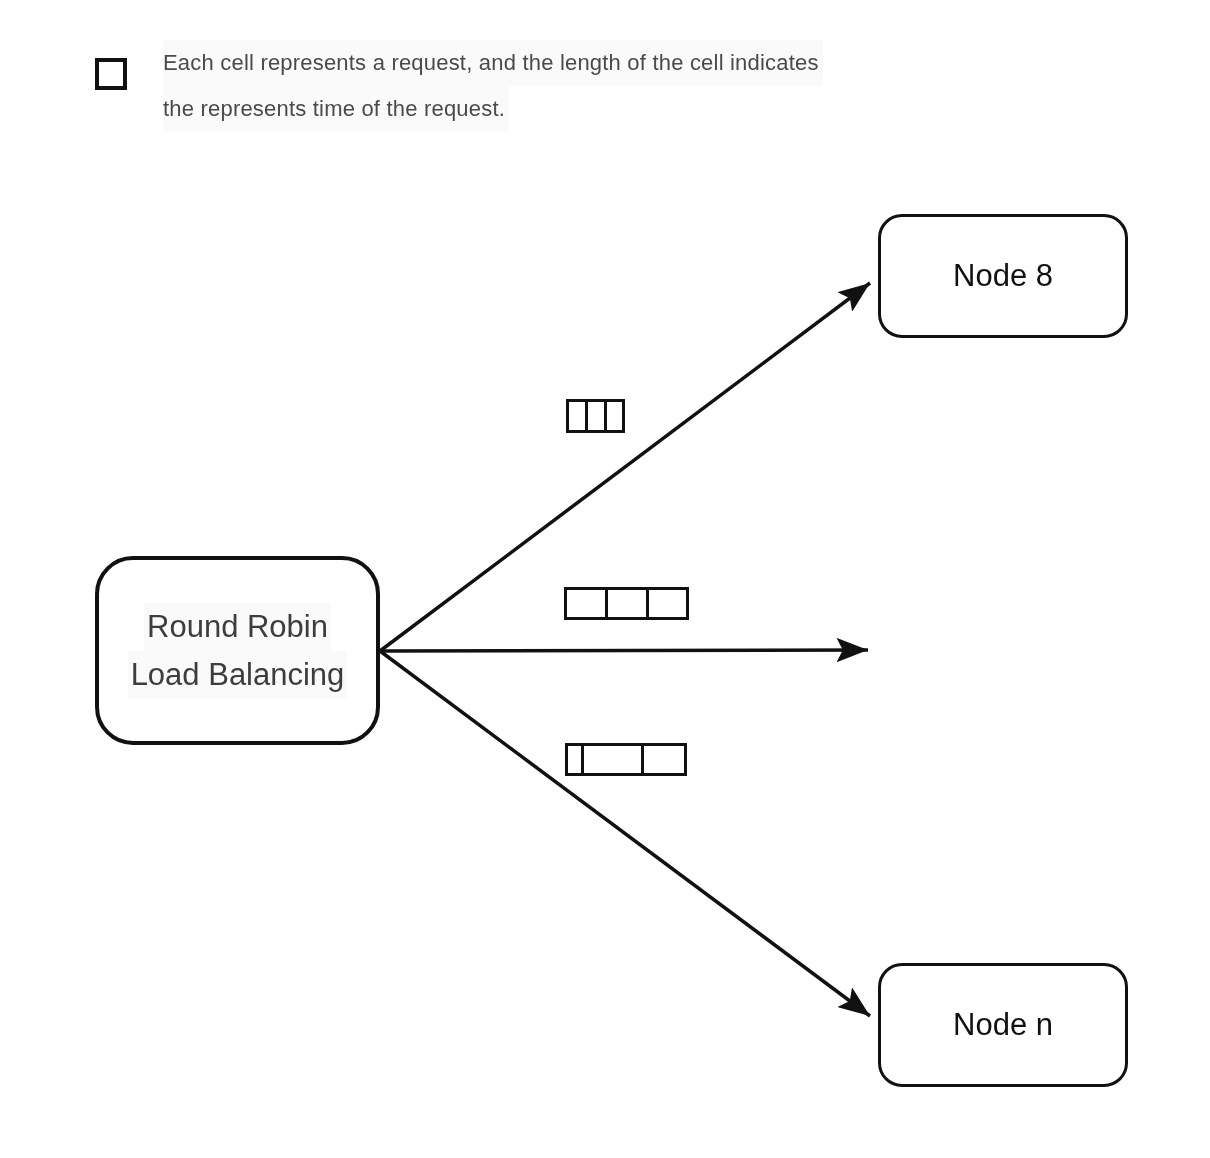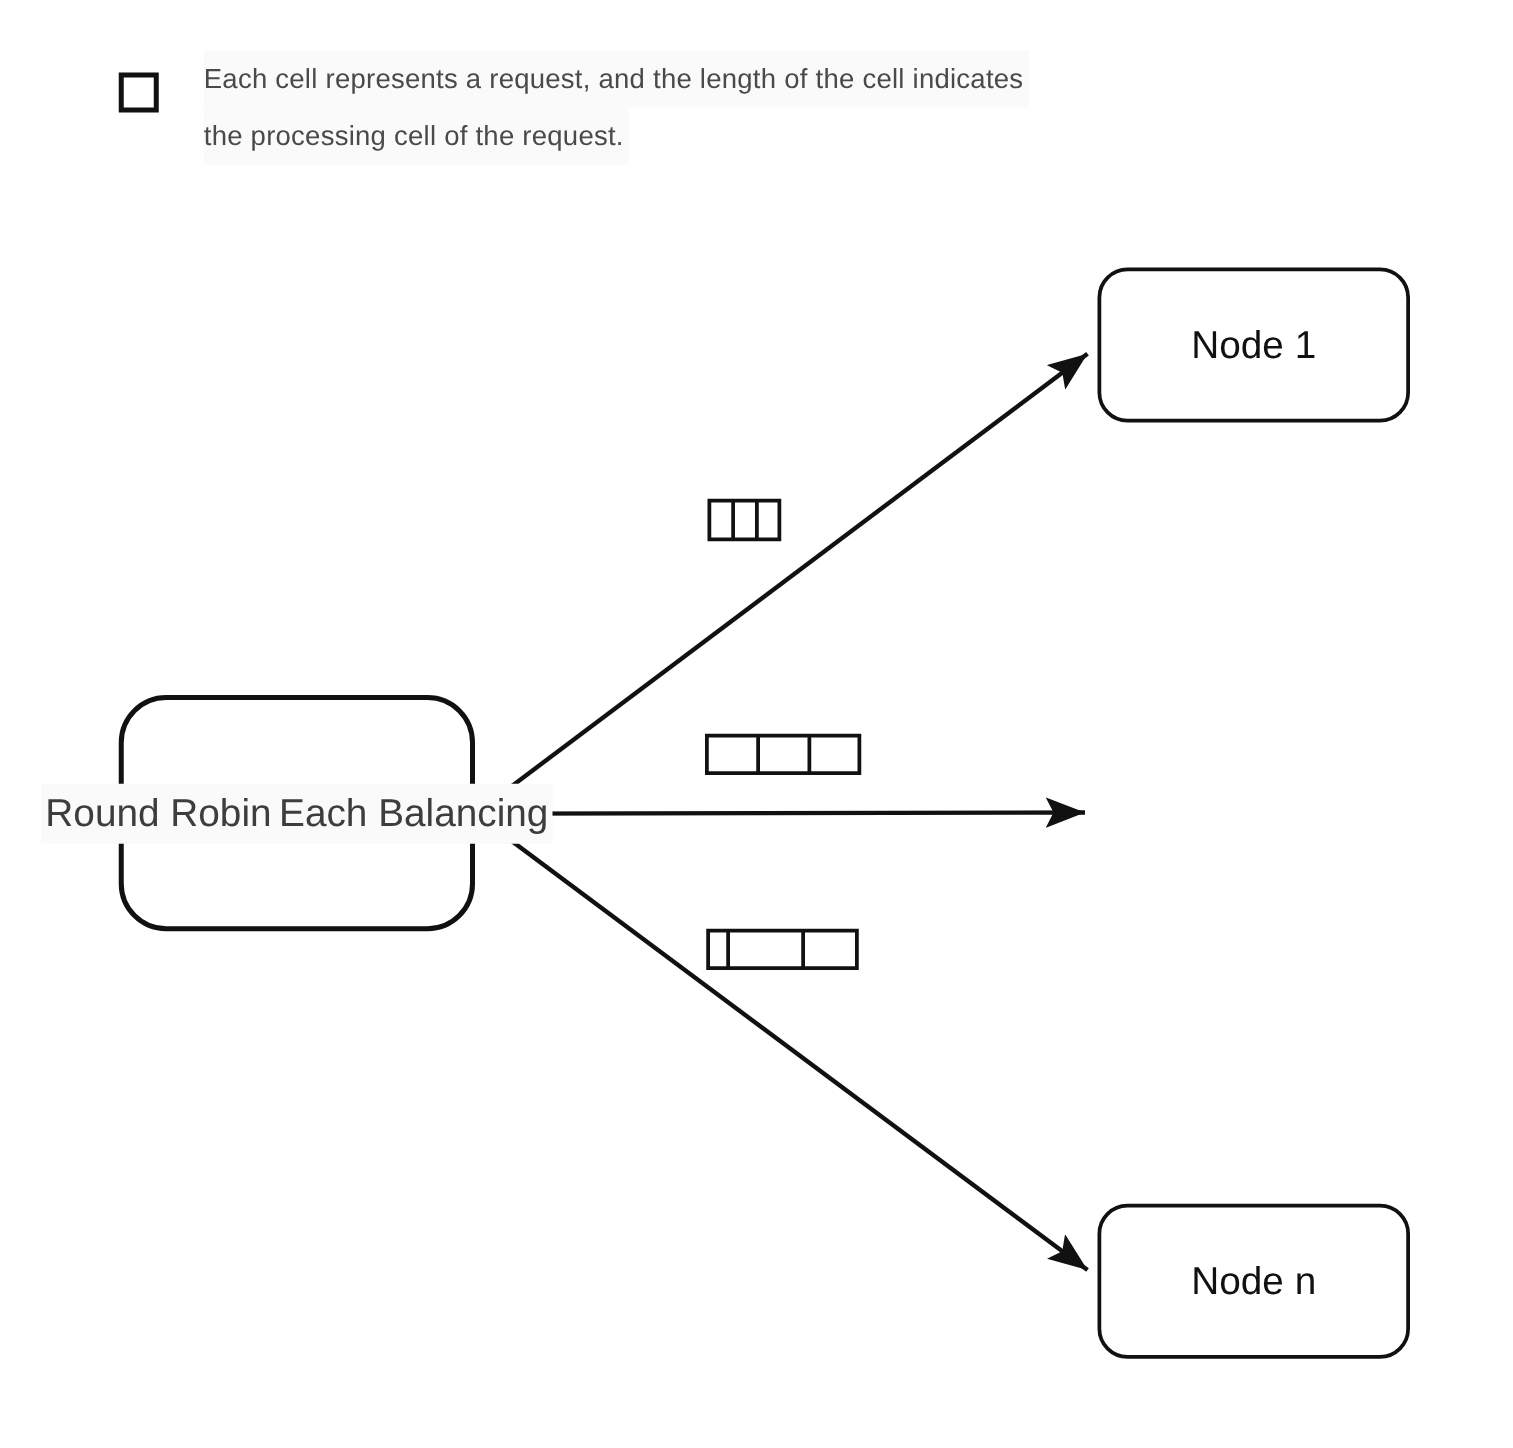--- a/index.html
+++ b/index.html
@@ -48,21 +48,21 @@
 
   
   .source-box{
     position:absolute;
     left:95px; top:556px;
     width:285px; height:189px;
     border:4px solid var(--box-border);
     border-radius:38px;
     background:#ffffff;
     display:flex;
-    flex-direction:row;
+    flex-direction:column;
     align-items:center;
     justify-content:center;
     text-align:center;
   }
   .source-box .line{
     font-size:31px;
     line-height:48px;
     color:var(--source-text);
     background:var(--text-highlight);
     padding:0 3px;
@@ -108,41 +108,41 @@
   .cells-3{left:565px; top:743px; height:33px;}
 </style>
 </head>
 <body>
 
 <div class="canvas">
 
   <div class="legend-square"></div>
   <div class="legend-text">
     <span>Each cell represents a request, and the length of the cell indicates</span>
-    <span>the processing cell of the request.</span>
+    <span>the represents time of the request.</span>
   </div>
 
   <svg class="arrows" width="1210" height="1158" viewBox="0 0 1210 1158">
     <defs>
       <marker id="ah" markerWidth="9" markerHeight="7" refX="9" refY="3.5" orient="auto" markerUnits="strokeWidth">
         <polygon points="0,0 9,3.5 0,7 1.8,3.5" fill="#111111"></polygon>
       </marker>
     </defs>
     <line x1="380" y1="651" x2="870" y2="283" stroke="#111111" stroke-width="3.5" marker-end="url(#ah)"></line>
     <line x1="380" y1="651" x2="868" y2="650" stroke="#111111" stroke-width="3.5" marker-end="url(#ah)"></line>
     <line x1="380" y1="651" x2="870" y2="1016" stroke="#111111" stroke-width="3.5" marker-end="url(#ah)"></line>
   </svg>
 
   <div class="source-box">
     <div class="line">Round Robin</div>
-    <div class="line">Each Balancing</div>
+    <div class="line">Load Balancing</div>
   </div>
 
   <div class="node-box node-1">
-    <span class="label">Node 1</span>
+    <span class="label">Node 8</span>
   </div>
   <div class="node-box node-n">
     <span class="label">Node n</span>
   </div>
 
   <div class="cell-group cells-1">
       <div class="cell" style="width: 16px;"></div>
       <div class="cell" style="width: 16px;"></div>
       <div class="cell" style="width: 15px;"></div>
     </div>

